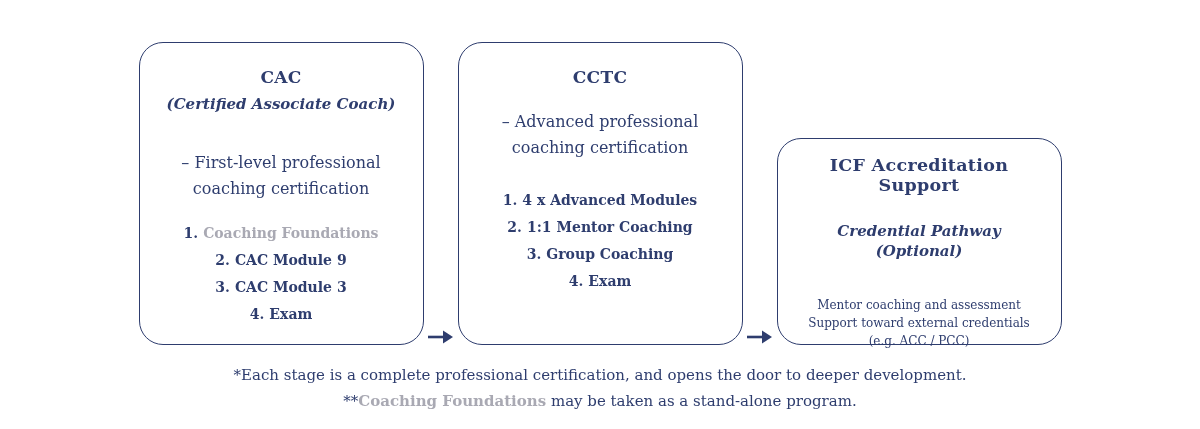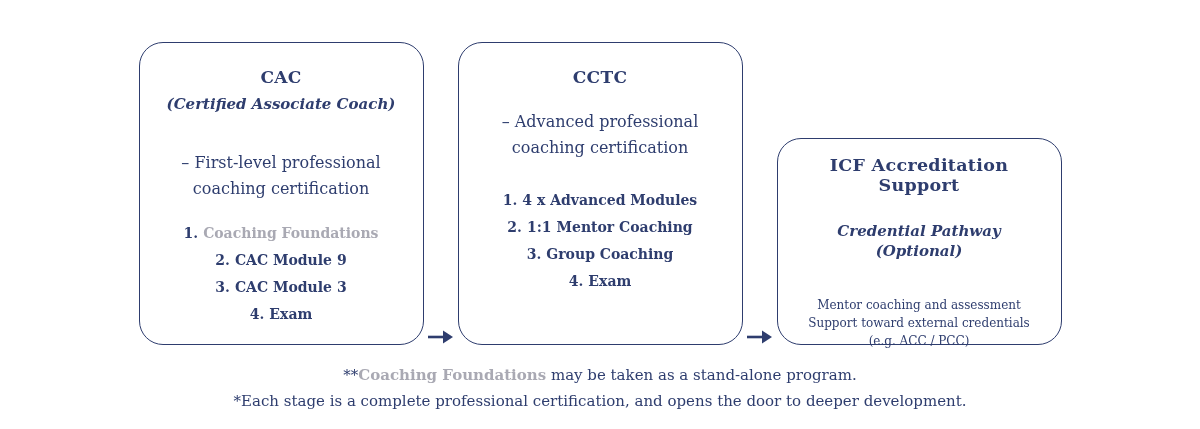--- a/index.html
+++ b/index.html
@@ -138,15 +138,15 @@
     <div class="box-title">ICF Accreditation Support</div>
     <div class="box-subtitle">Credential Pathway (Optional)</div>
     <div class="box-desc">Mentor coaching and assessment
 Support toward external credentials
 (e.g. ACC / PCC)</div>
   </div>
 
 </div>
 
 <div class="footnotes">
+  <div>*Each stage is a complete professional certification, and opens the door to deeper development.</div>
   <div><span>**</span><span class="muted" style="font-weight:bold;">Coaching Foundations</span><span> may be taken as a stand-alone program.</span></div>
-  <div>*Each stage is a complete professional certification, and opens the door to deeper development.</div>
 </div>
 
 </body></html>

